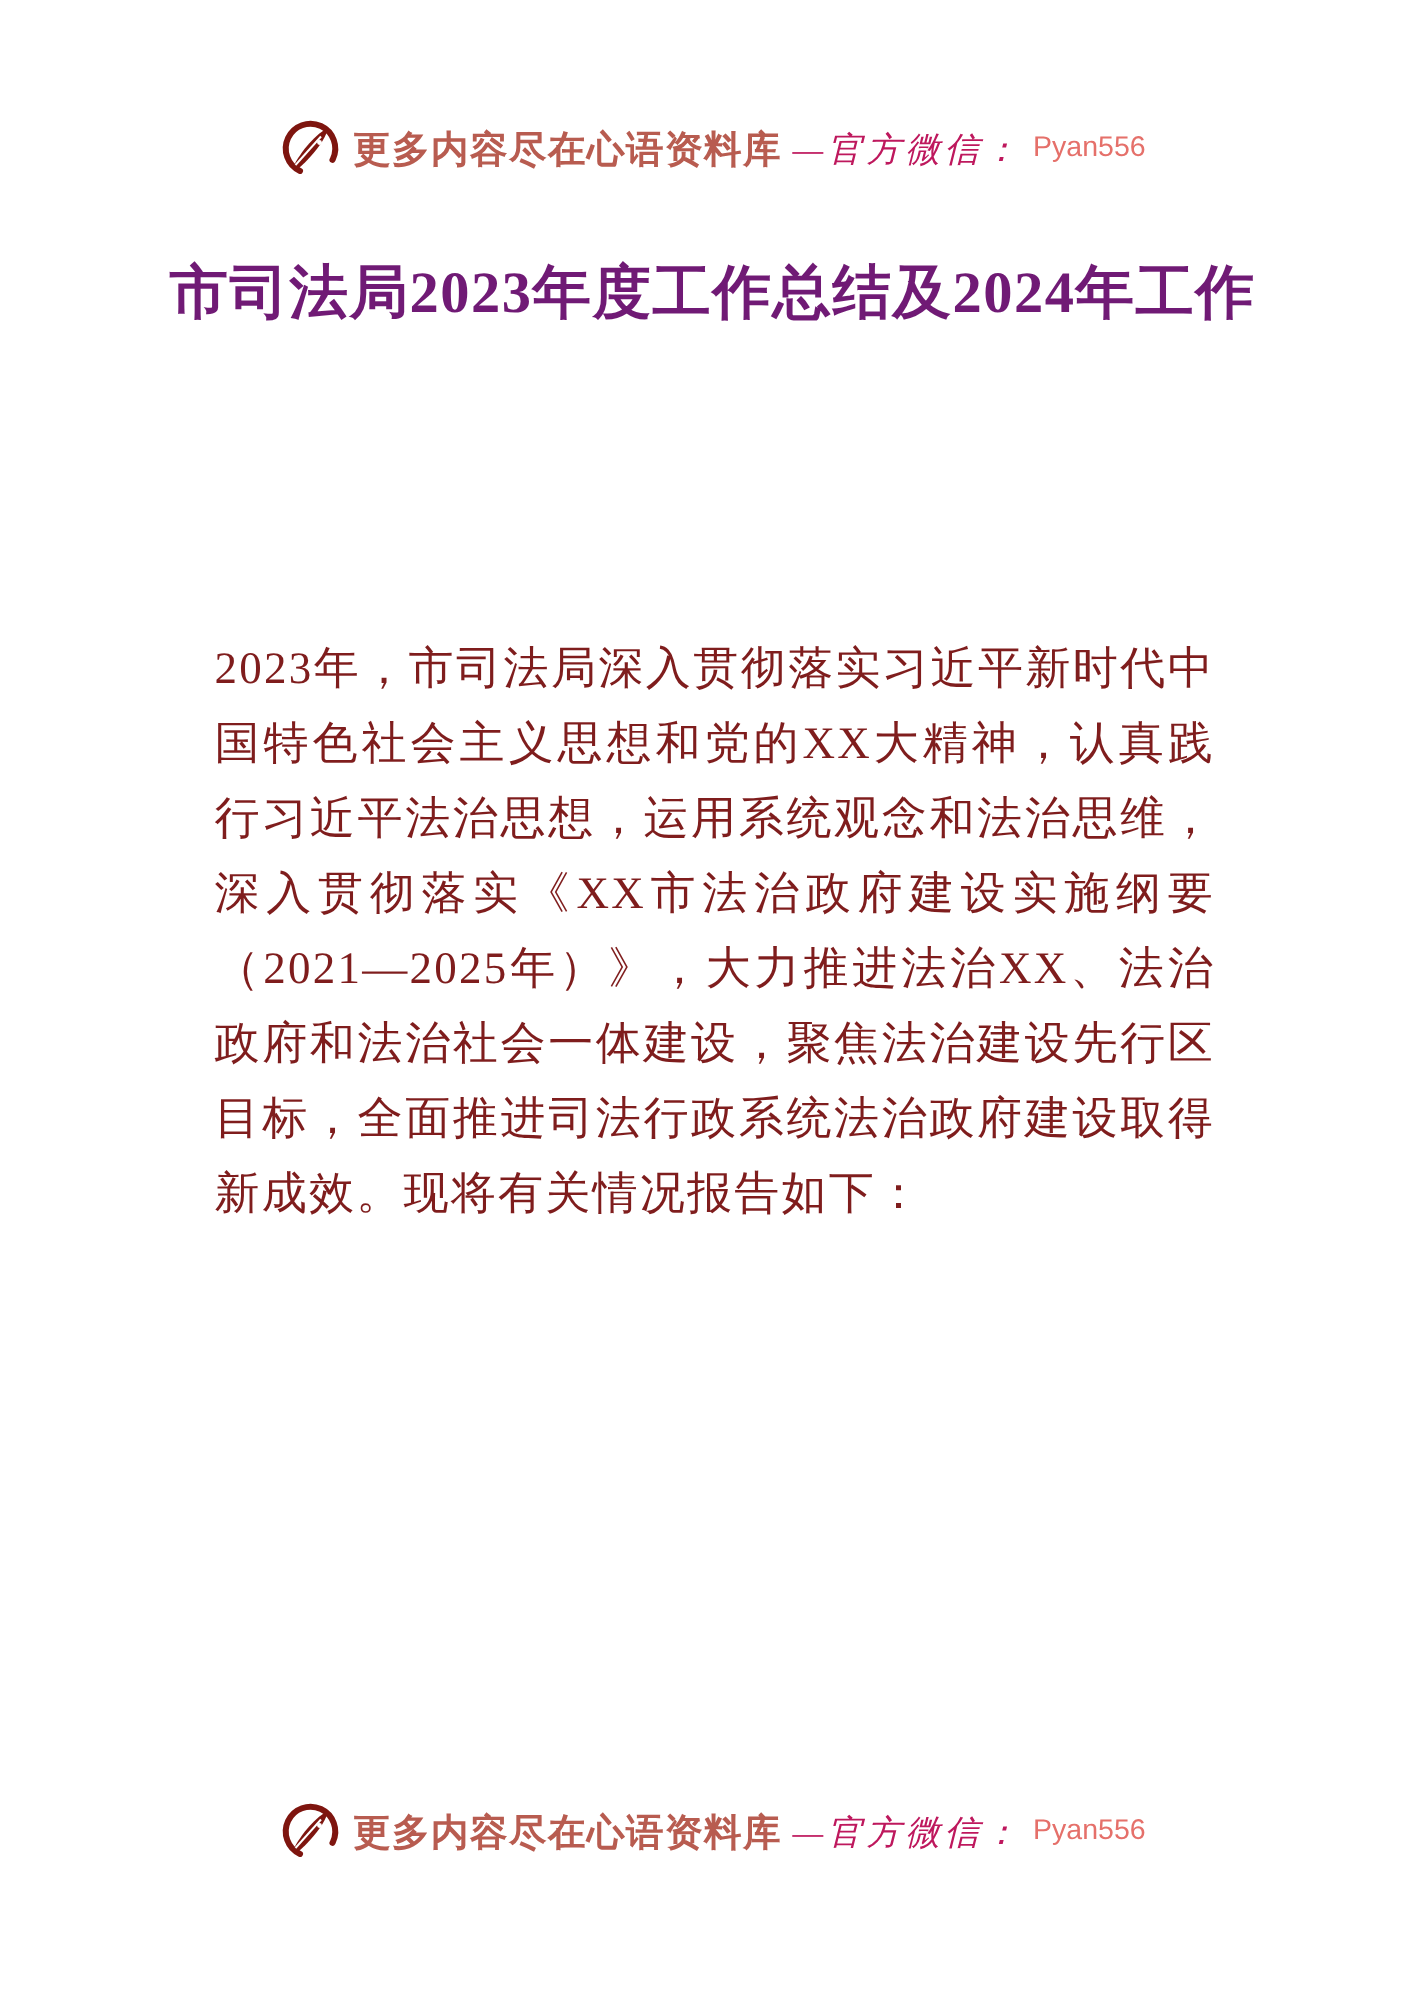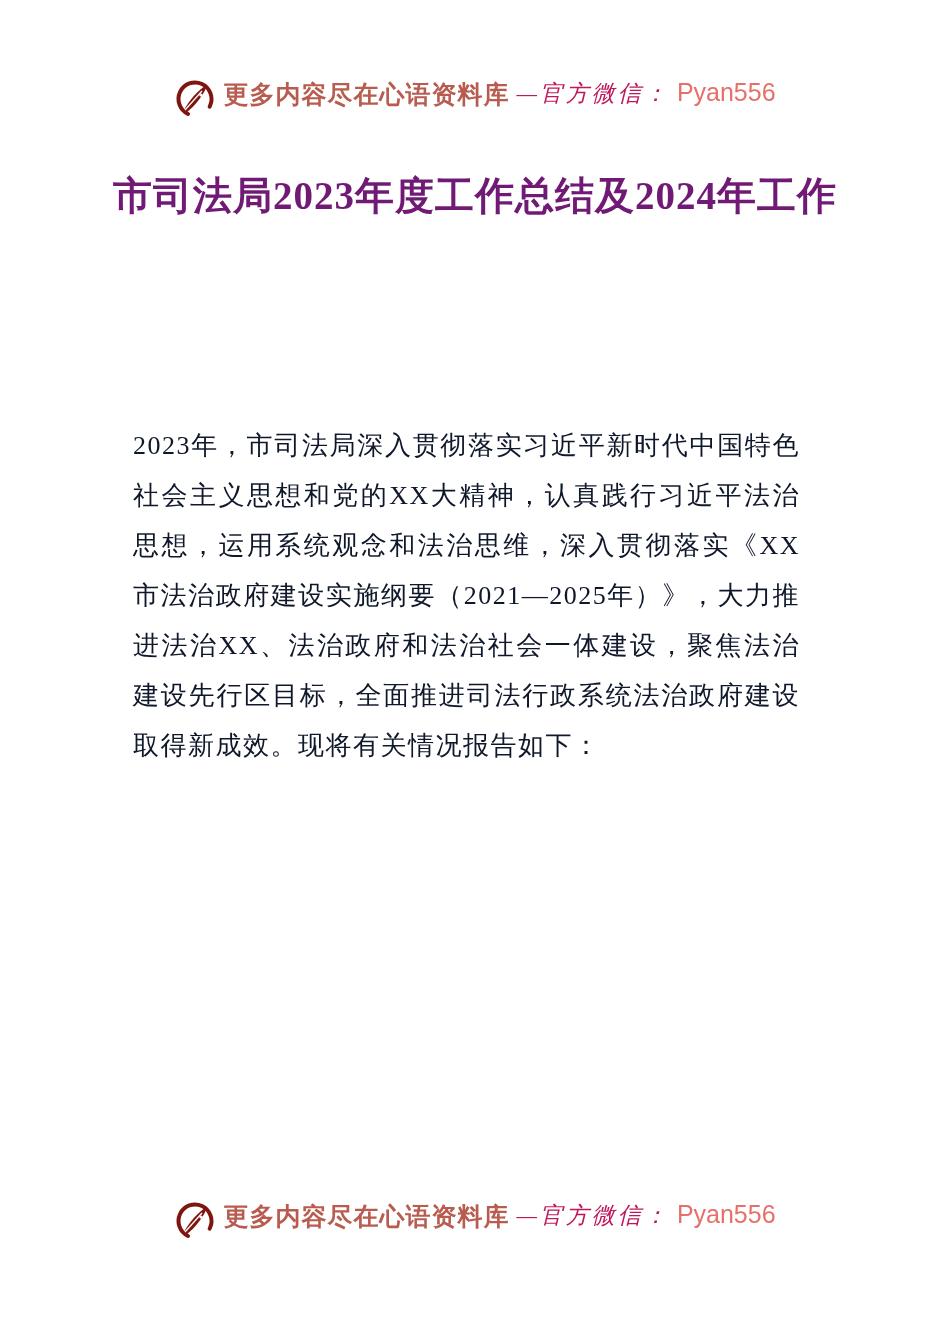--- a/index.html
+++ b/index.html
@@ -15,21 +15,21 @@
     background: #ffffff;
     overflow: hidden;
     font-family: "Liberation Serif", "DejaVu Serif", serif;
     color: #000000;
   }
   .watermark {
     position: absolute;
     left: 0;
     right: 0;
     display: flex;
-    align-items: flex-start;
+    align-items: center;
     justify-content: center;
     gap: 7px;
     white-space: nowrap;
   }
   .watermark.header { top: 78px; }
   .watermark.footer { top: 1200px; }
   .wm-logo {
     width: 42px;
     height: 42px;
     flex: 0 0 auto;
@@ -41,21 +41,21 @@
     letter-spacing: 1px;
     font-weight: bold;
   }
   .wm-label {
     font-size: 23px;
     color: #be185d;
     font-style: italic;
     letter-spacing: 3px;
   }
   .wm-id {
-    font-size: 25px;
+    font-size: 19px;
     color: #e5706a;
     font-family: "Liberation Sans", "DejaVu Sans", sans-serif;
   }
   .doc-title {
     position: absolute;
     top: 136px;
     left: 0;
     width: 950px;
     text-align: center;
     font-size: 39px;
@@ -63,27 +63,27 @@
     color: #701a75;
   }
   .title-line {
     line-height: 120px;
     white-space: nowrap;
     letter-spacing: 1px;
   }
   .doc-body {
     position: absolute;
     top: 421px;
-    left: 133px;
+    left: 143px;
     width: 667px;
-    font-size: 26px;
+    font-size: 30px;
     line-height: 50px;
     letter-spacing: 1.5px;
     text-align: justify;
-    color: #0f172a;
+    color: #7f1d1d;
   }
   .doc-body p { margin: 0; }
 </style>
 </head>
 <body>
 
 <div class="page">
 
   <div class="watermark header">
     <span class="wm-logo">

